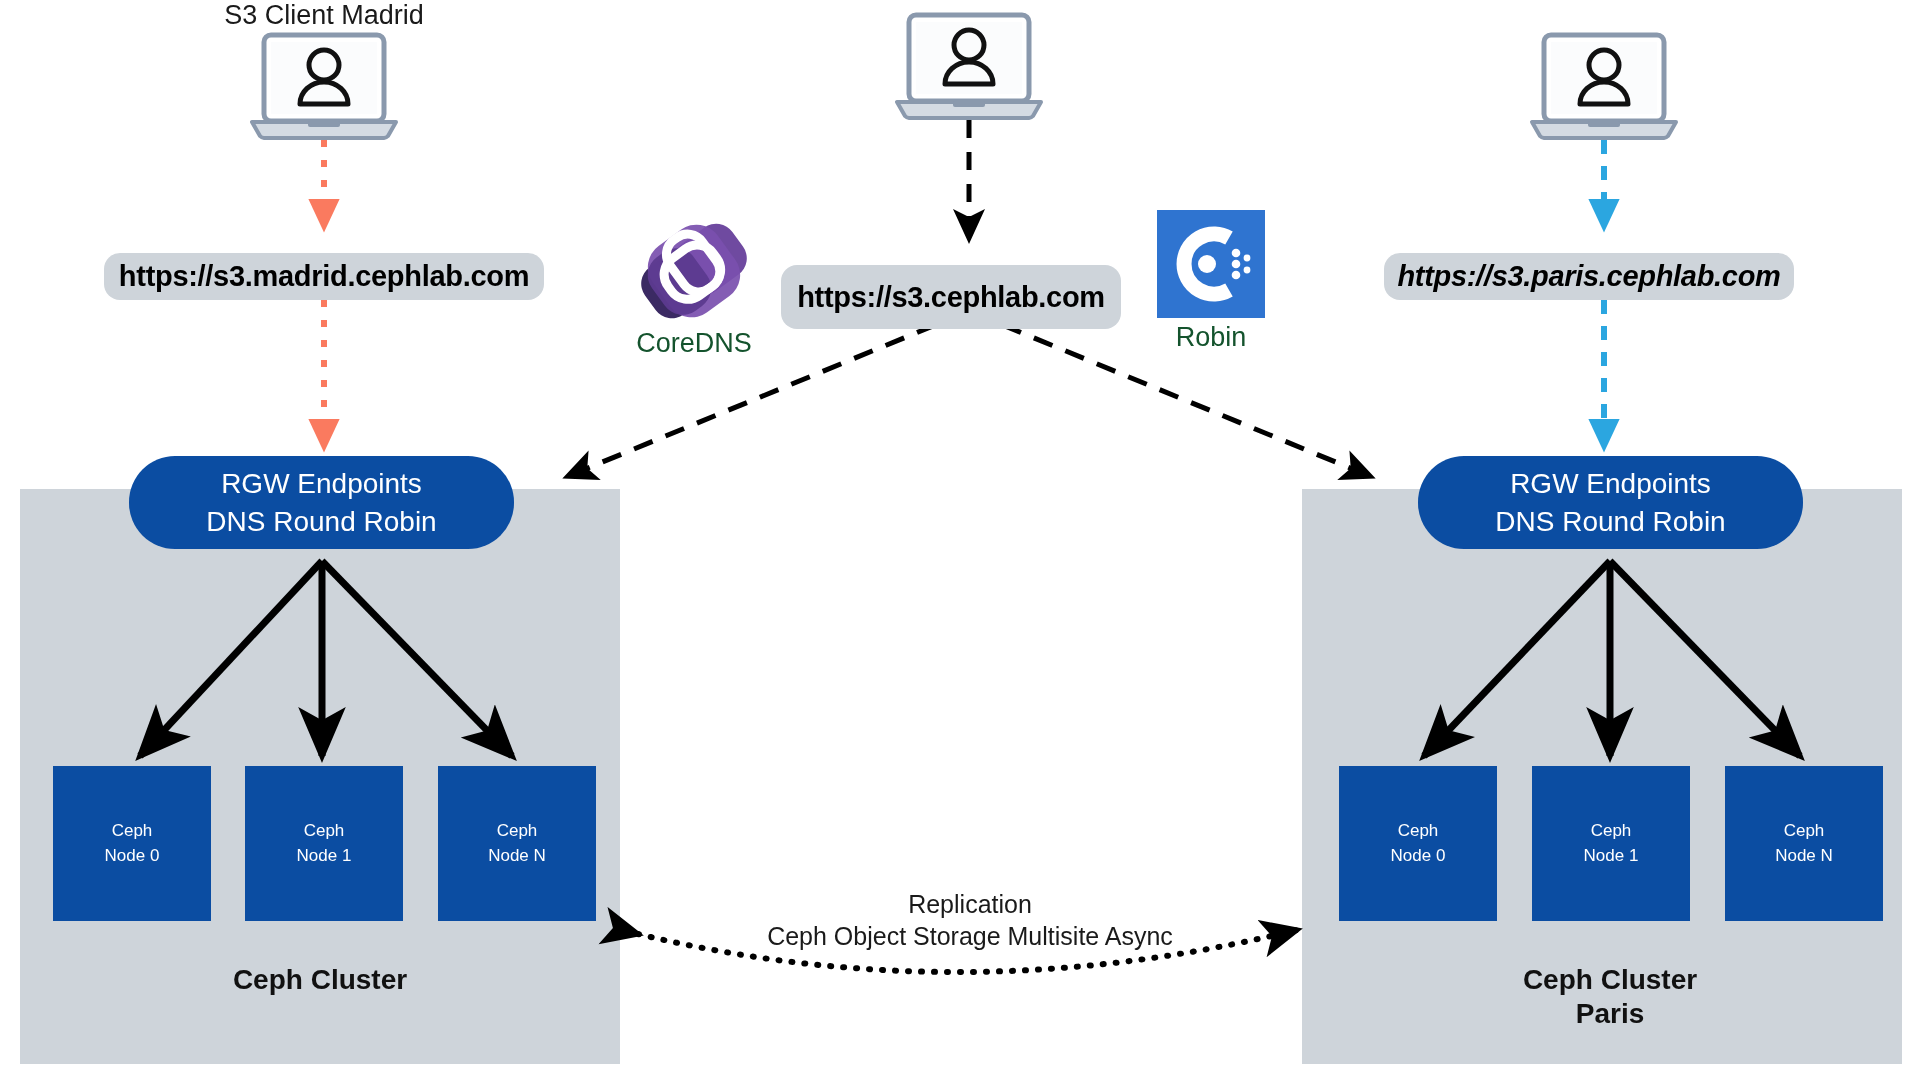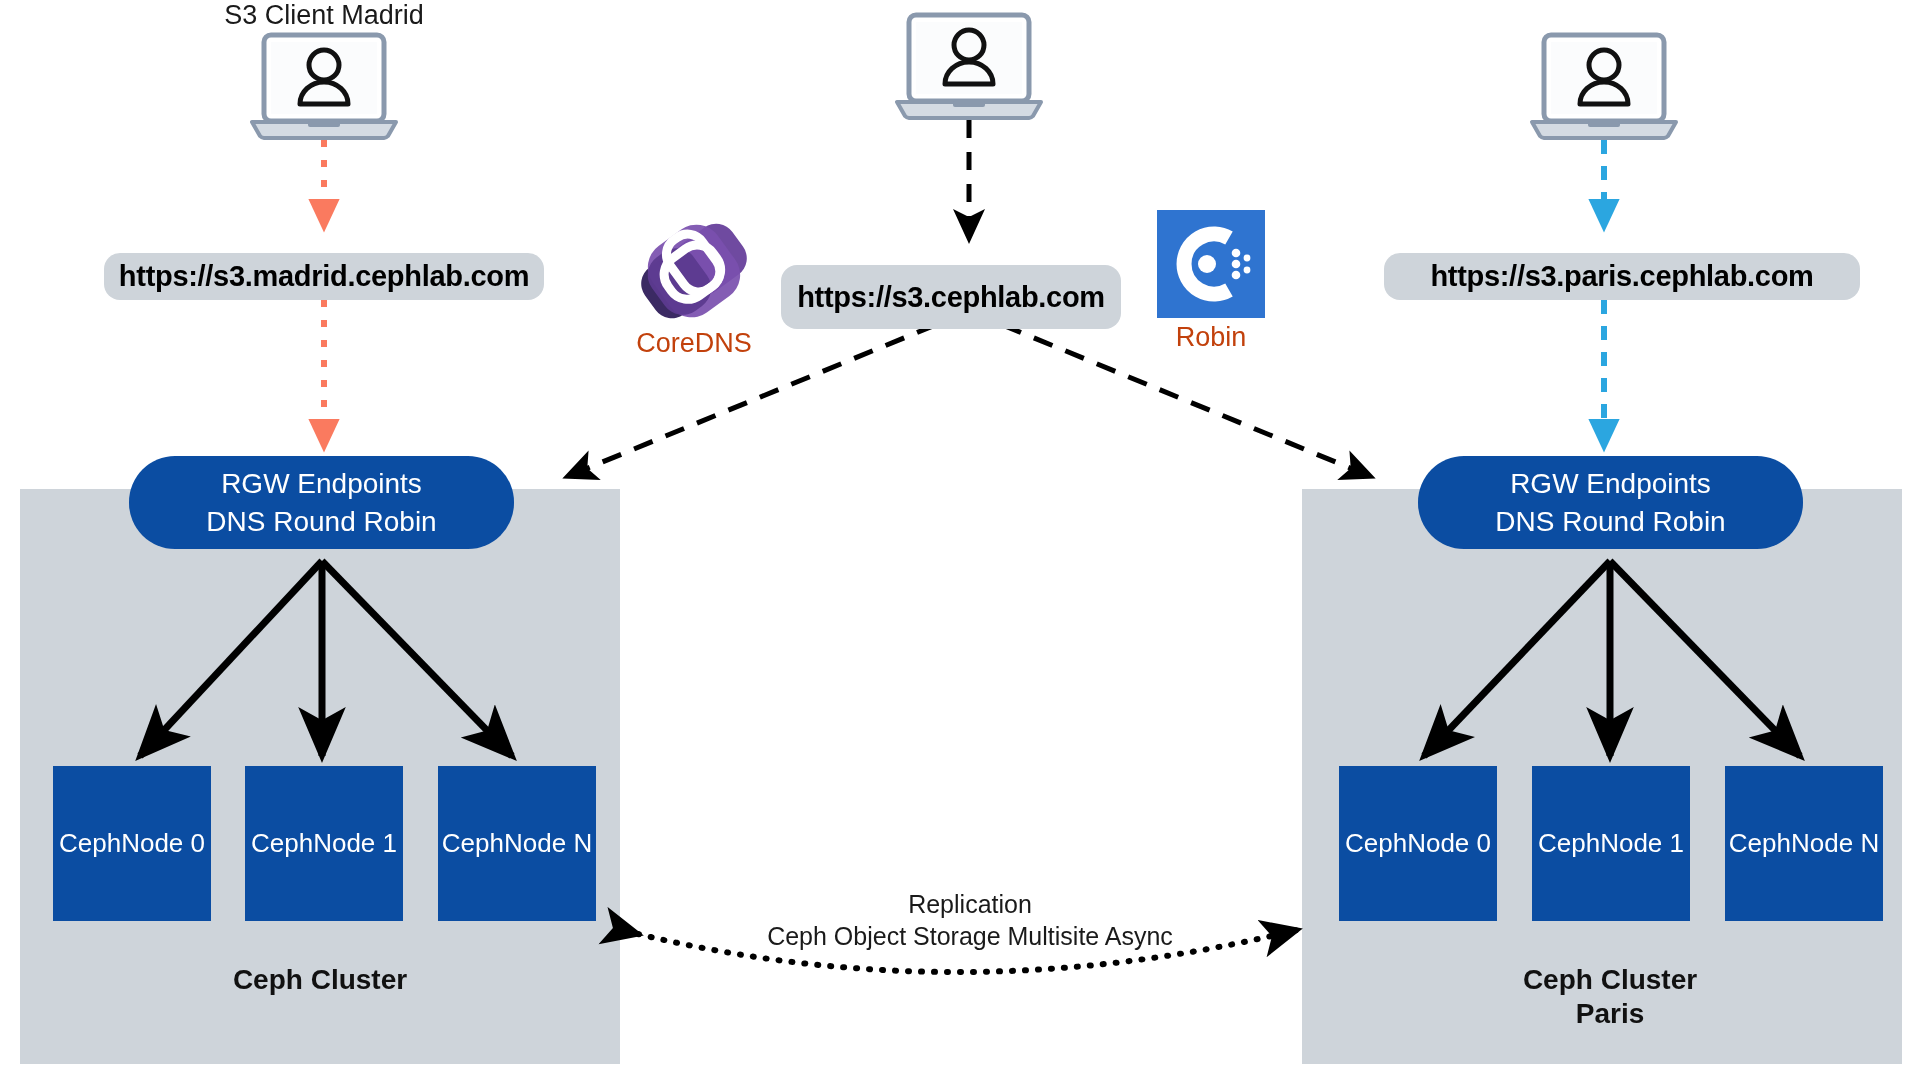--- a/index.html
+++ b/index.html
@@ -58,41 +58,42 @@
     flex-direction: column;
     align-items: center;
     justify-content: center;
     text-align: center;
   }
 
   
   .node-box {
     background: #0b4da2;
     color: #ffffff;
-    font-size: 26px;
+    font-size: 17px;
     line-height: 1.45;
     display: flex;
+    flex-direction: column;
     align-items: center;
     justify-content: center;
     text-align: center;
   }
 
   
   .cluster-caption {
     font-size: 28px;
     font-weight: bold;
     color: #111111;
     text-align: center;
     line-height: 1.22;
   }
 
   
   .logo-caption {
     font-size: 27px;
-    color: #c2410c;
+    color: #14532d;
     text-align: center;
     white-space: nowrap;
   }
   .repl-label {
     font-size: 25px;
     color: #1a1a1a;
     text-align: center;
     line-height: 1.28;
   }
 
@@ -231,21 +232,21 @@
     <svg width="152" height="110" viewBox="0 0 152 110">
       <rect x="16" y="3" width="120" height="86" rx="7" ry="7" fill="#ffffff" stroke="#8a99ad" stroke-width="5"></rect>
       <rect x="23" y="10" width="106" height="72" fill="#fbfcfd"></rect>
       <circle cx="76" cy="33" r="15" fill="none" stroke="#111111" stroke-width="5"></circle>
       <path d="M 52 72 a 24 22 0 0 1 48 0 z" fill="none" stroke="#111111" stroke-width="5" stroke-linejoin="round"></path>
       <path d="M 4 90 L 148 90 L 140 104 a 6 6 0 0 1 -4 2 L 16 106 a 6 6 0 0 1 -4 -2 z" fill="#d4dbe3" stroke="#8a99ad" stroke-width="4" stroke-linejoin="round"></path>
       <rect x="60" y="89" width="32" height="6" rx="2" fill="#8a99ad"></rect>
     </svg>
   </div>
 
-  <div class="abs url-chip" style="left:1384px; top:253px; width:476px; height:47px;">https://s3.paris.cephlab.com</div>
+  <div class="abs url-chip" style="left:1384px; top:253px; width:410px; height:47px;font-style:italic;">https://s3.paris.cephlab.com</div>
 
   <div class="abs rgw-pill" style="left:129px; top:456px; width:385px; height:93px;">
     <span>RGW Endpoints</span>
     <span>DNS Round Robin</span>
   </div>
 
   <div class="abs node-box" style="left:53px; top:766px; width:158px; height:155px;">
     <span>Ceph</span>
     <span>Node 0</span>
   </div>

